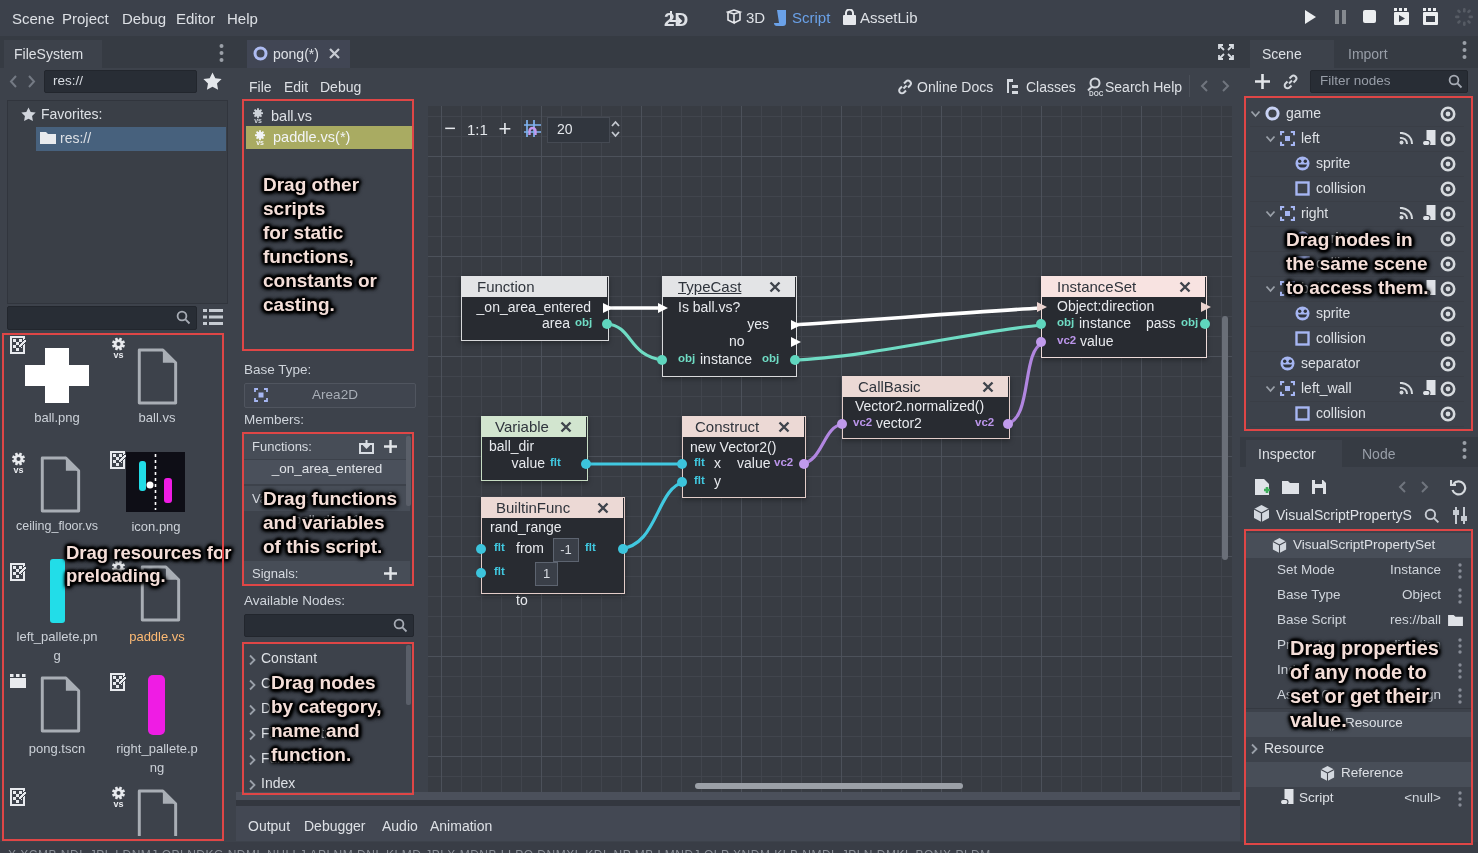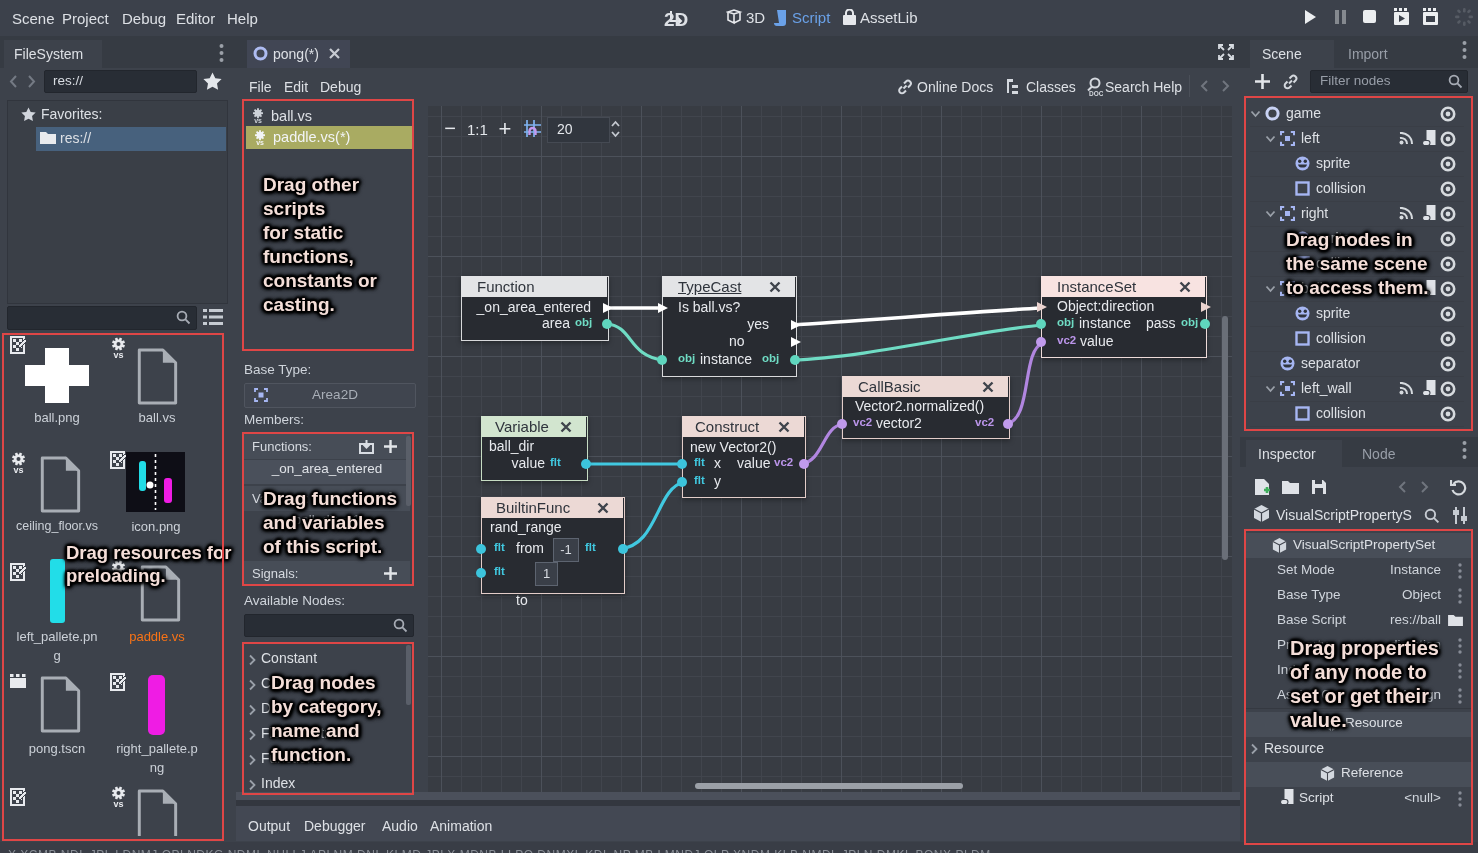--- a/index.html
+++ b/index.html
@@ -254,21 +254,21 @@
         <line x1="8.5" y1="7" x2="14.491479986100483" y2="4.479649314845778"></line>
       </g>
       <circle cx="8.5" cy="7" r="2" fill="#3d424b"></circle>
     </g>
     <text x="8.5" y="21" font-size="9" font-weight="bold" fill="#e8eaee" text-anchor="middle" font-family="Liberation Sans">vs</text>
   </svg>
 <svg class="abs" style="left:137px;top:565px;" width="44" height="57" viewBox="0 0 44 58">
     <path d="M5 2 h24 l13 13 v41 h-37 Z" fill="none" stroke="#a9aeb5" stroke-width="3" stroke-linejoin="round"></path>
     <path d="M29 2 l13 13 h-13 Z" fill="#a9aeb5"></path>
   </svg>
-<div class="abs" style="left:77px;top:629px;width:160px;text-align:center;font-size:13px;color:#f97316;">paddle.vs</div>
+<div class="abs" style="left:77px;top:629px;width:160px;text-align:center;font-size:13px;color:#fdba74;">paddle.vs</div>
 <svg class="abs" style="left:10px;top:674px;" width="18" height="15" viewBox="0 0 18 15">
     <rect x="0" y="4" width="16" height="10" fill="#e8eaee"></rect>
     <rect x="0" y="0" width="3.5" height="3" fill="#e8eaee"></rect>
     <rect x="6" y="0" width="3.5" height="3" fill="#e8eaee"></rect>
     <rect x="12" y="0" width="3.5" height="3" fill="#e8eaee"></rect>
   </svg>
 <svg class="abs" style="left:37px;top:676px;" width="44" height="57" viewBox="0 0 44 58">
     <path d="M5 2 h24 l13 13 v41 h-37 Z" fill="none" stroke="#a9aeb5" stroke-width="3" stroke-linejoin="round"></path>
     <path d="M29 2 l13 13 h-13 Z" fill="#a9aeb5"></path>
   </svg>

